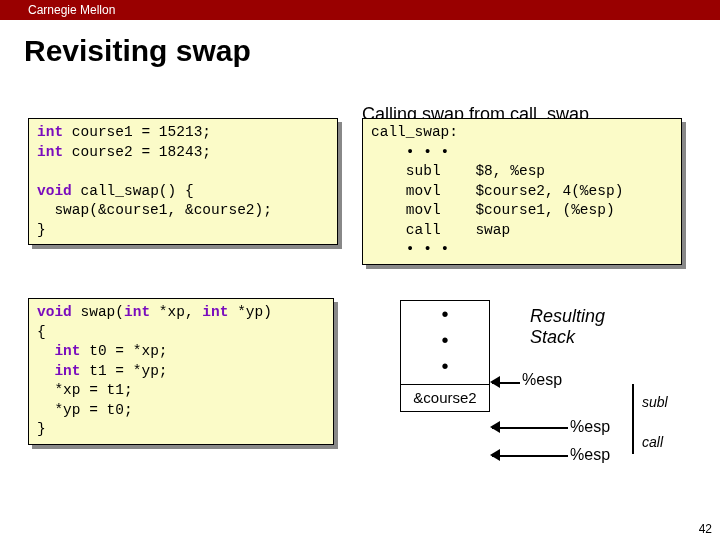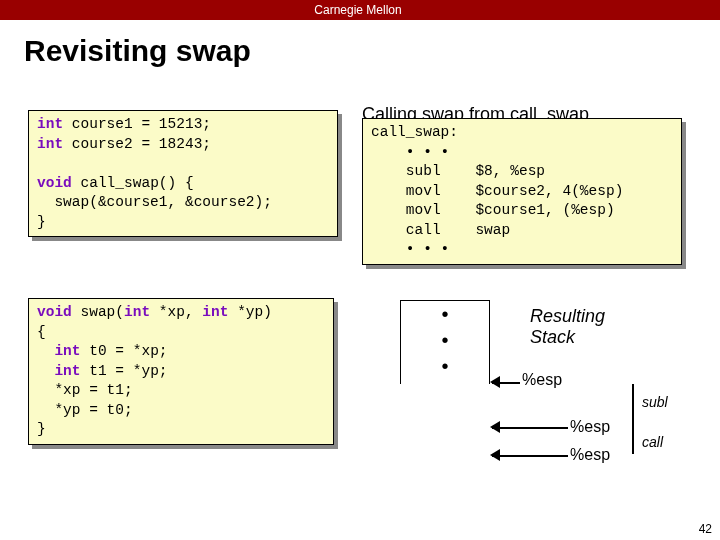--- a/index.html
+++ b/index.html
@@ -1,31 +1,31 @@
 <!DOCTYPE html>
 <html><head>
 <meta charset="utf-8">
 <style>
   * { box-sizing: border-box; margin: 0; padding: 0; }
   body { width: 720px; height: 540px; background: #fff; font-family: Arial, sans-serif; position: relative; overflow: hidden; }
-  .topbar { width: 100%; height: 20px; background: #990000; color: #fff; text-align: center; font-size: 12px; line-height: 20px; padding-right: 4px; }
+  .topbar { width: 100%; height: 20px; background: #990000; color: #fff; text-align: left; font-size: 12px; line-height: 20px; padding-right: 4px; padding-left: 28px; }
   .title { font-size: 30px; font-weight: bold; margin: 14px 0 4px 24px; }
   .subtitle { font-size: 18px; position: absolute; left: 362px; top: 104px; }
   .codebox {
     position: absolute;
     background: #fbfbc8;
     border: 1px solid #000;
     box-shadow: 4px 4px 0 #888;
     font-family: "Courier New", monospace;
     font-size: 14.5px;
     line-height: 1.35;
     white-space: pre;
     padding: 4px 8px;
   }
-  .box-c1 { left: 28px; top: 110px; width: 310px; }
+  .box-c1 { left: 28px; top: 118px; width: 310px; }
   .box-c2 { left: 28px; top: 298px; width: 306px; }
   .box-asm { left: 362px; top: 118px; width: 320px; }
   .kw { color: #7a0dbd; font-weight: bold; }
   .stack-area { position: absolute; left: 380px; top: 300px; width: 330px; height: 210px; }
   .stack-col { position: absolute; left: 20px; top: 0; width: 90px; }
   .scell { width: 90px; height: 28px; border: 1px solid #000; text-align: center; line-height: 26px; font-size: 15px; background: #fff; }
   .scell + .scell { border-top: none; }
   .dots-cell { width: 90px; height: 84px; border: 1px solid #000; border-bottom: none; text-align: center; font-size: 26px; line-height: 84px; letter-spacing: 0; }
   .dots-cell span { display: block; line-height: 26px; font-size: 20px; }
   .stk-title { position: absolute; left: 150px; top: 6px; font-size: 18px; font-style: italic; }
@@ -67,20 +67,21 @@
     call    swap
     • • •</pre>
 
 <div class="stack-area">
   <div class="stack-col">
     <div class="dots-cell">
       <span>•</span>
         <span>•</span>
         <span>•</span>
     </div>
+    <div class="scell">&amp;course2</div>
   </div>
   <div class="stk-title" id="stktitle">Resulting<br>Stack</div>
 
   <div class="esp-lbl" style="left:142px; top:71px;">%esp</div>
   <div class="arrow-line" style="left:112px; top:82px; width:28px;"></div>
   <div class="arrow-head-l" style="left:110px; top:76px;"></div>
 
   <div class="esp-lbl" style="left:190px; top:118px;">%esp</div>
   <div class="arrow-line" style="left:112px; top:127px; width:76px;"></div>
   <div class="arrow-head-l" style="left:110px; top:121px;"></div>

